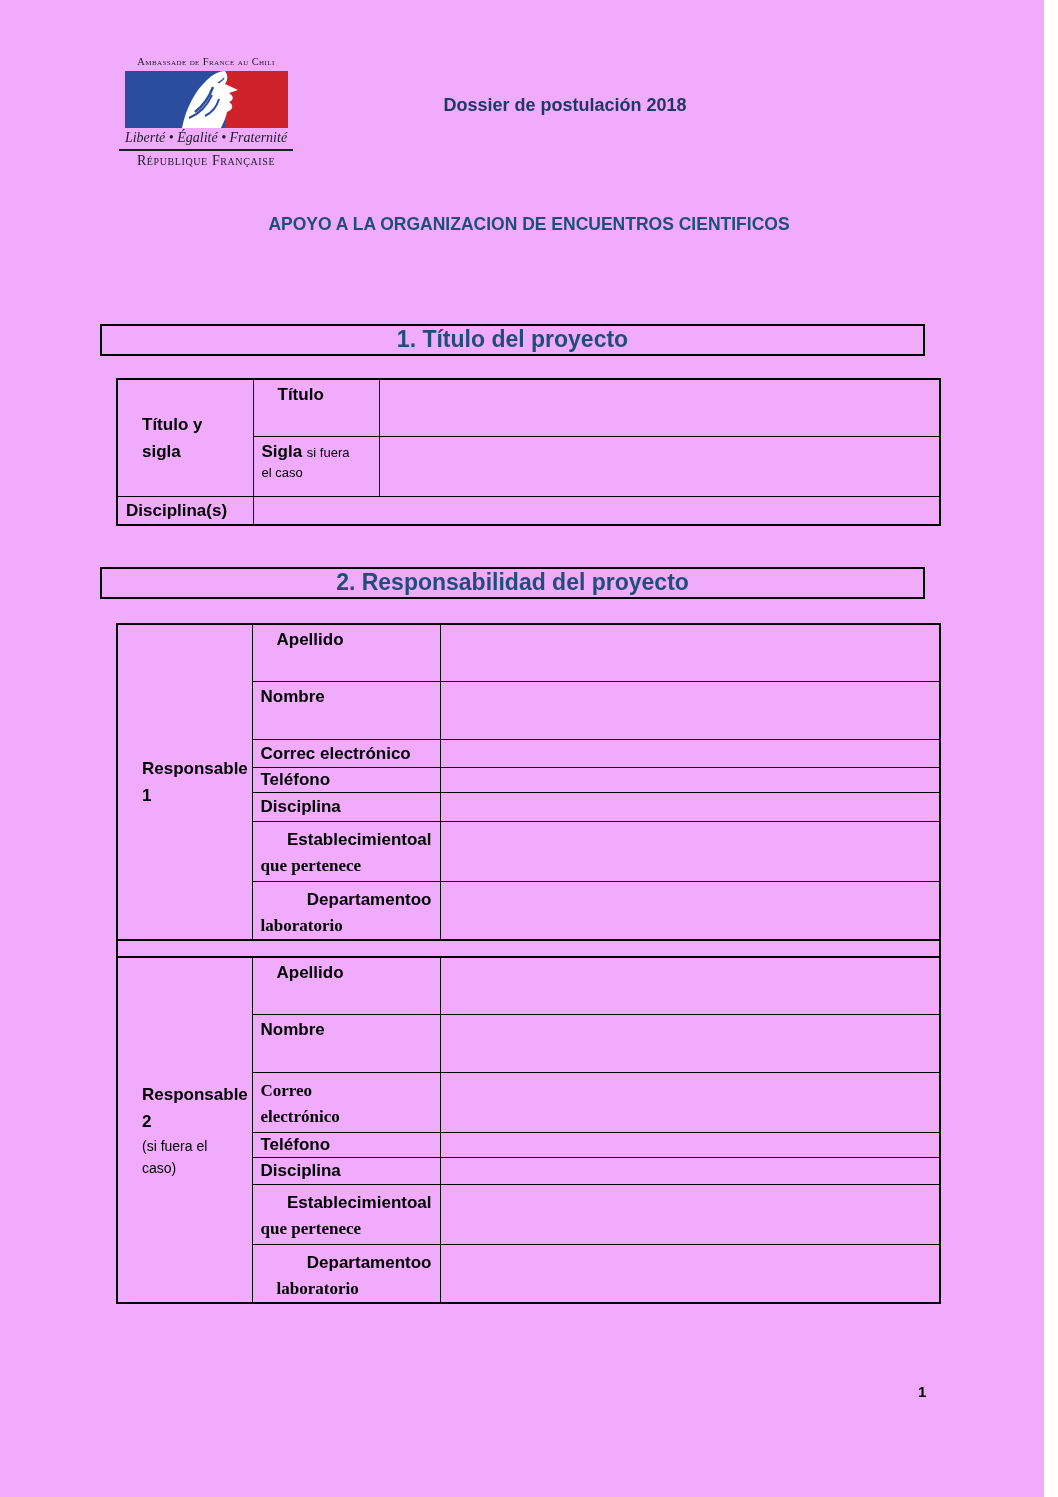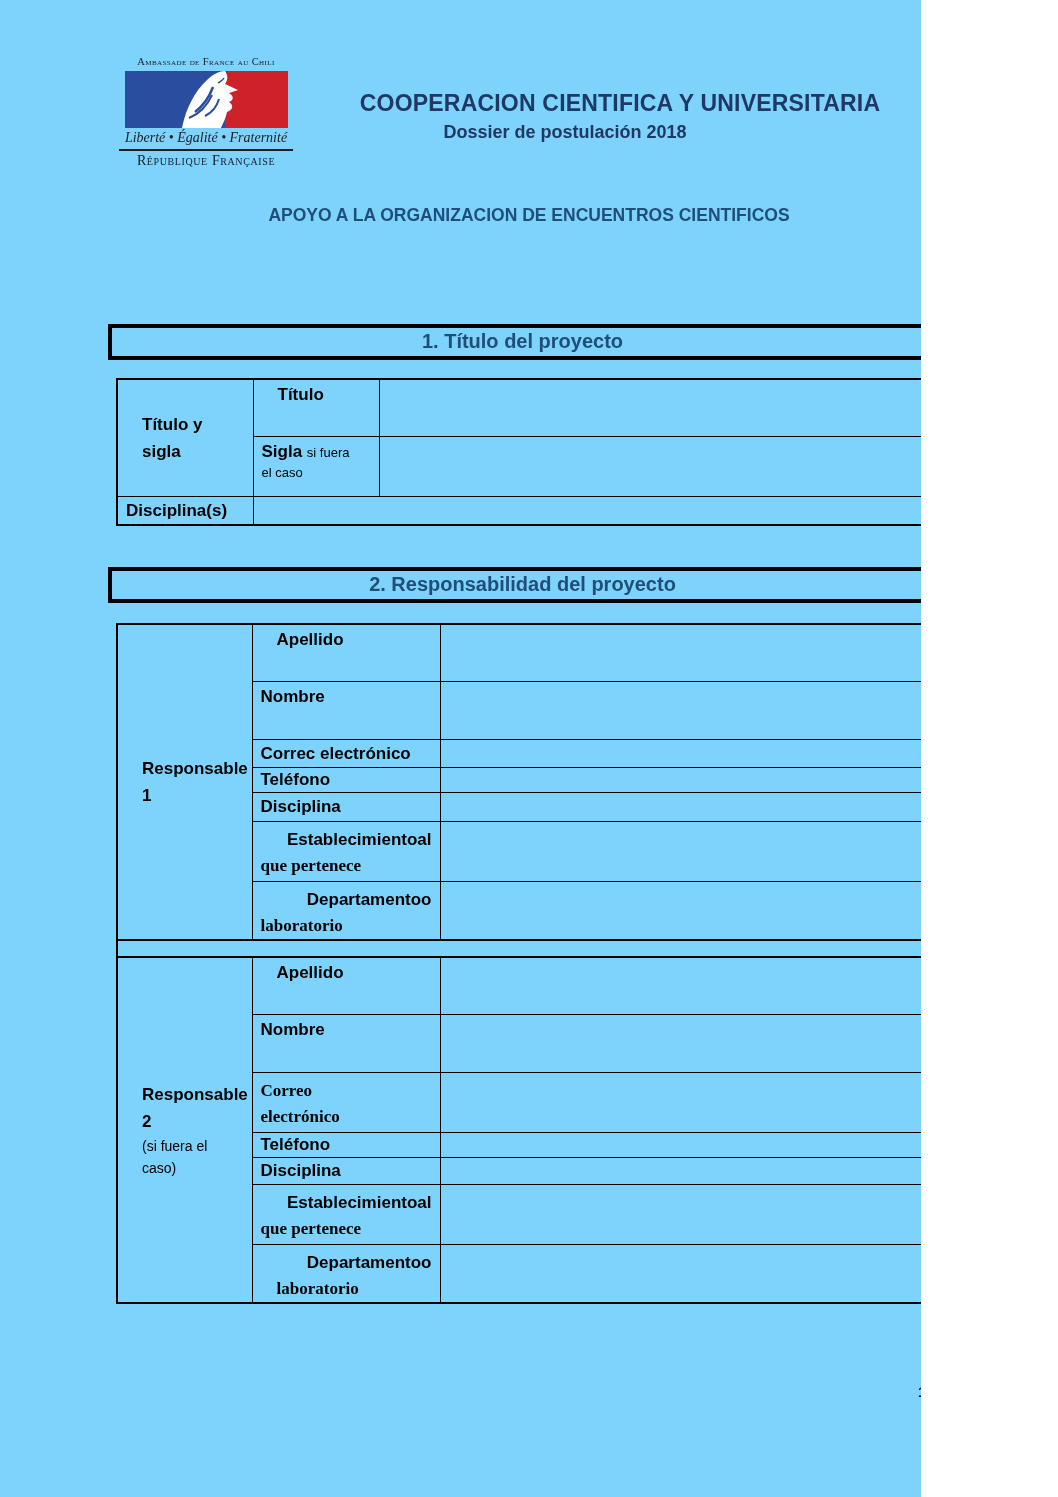--- a/index.html
+++ b/index.html
@@ -1,39 +1,39 @@
 <!DOCTYPE html>
 <html><head>
 <meta charset="utf-8">
 <style>
   html,body{margin:0;padding:0;background:#ffffff;}
-  .page{position:relative;width:921px;height:1497px;background:#7dd3fc;
+  .page{position:relative;width:1044px;height:1497px;background:#f0abfc;
         font-family:"Liberation Sans", sans-serif;color:#000;overflow:hidden;}
 
   
   .logo{position:absolute;left:117px;top:56px;width:178px;text-align:center;
         font-family:"Liberation Serif", serif;color:#1c1c24;}
   .logo-top{font-size:10.5px;font-variant:small-caps;letter-spacing:.4px;white-space:nowrap;}
   .flag{display:block;margin:4px auto 2px auto;width:163px;height:57px;}
   .motto{font-size:14px;font-style:italic;white-space:nowrap;margin-top:1px;}
   .logo-divider{height:0;border-top:2px solid #1c1c24;margin:3px 2px 2px 2px;}
   .republic{font-size:14px;font-variant:small-caps;letter-spacing:.6px;white-space:nowrap;}
 
   
   .title-block{position:absolute;left:290px;top:90px;width:660px;text-align:center;}
   .doc-title{font-size:23px;font-weight:bold;color:#1F3864;letter-spacing:.2px;white-space:nowrap;}
   .doc-subtitle{position:relative;left:-55px;margin-top:5px;font-size:18px;font-weight:bold;color:#1F3864;text-align:center;}
   .heading{position:absolute;left:0;width:1058px;text-align:center;
            font-size:17.5px;font-weight:bold;color:#1F4E79;}
-  .heading-1{top:205px;}
+  .heading-1{top:214px;}
   .heading-2{top:252px;}
 
   
-  .section-box{position:absolute;left:108px;width:821px;height:28px;border:4px solid #000000;
-               text-align:center;line-height:27px;font-size:20px;font-weight:bold;color:#1F4E79;}
+  .section-box{position:absolute;left:100px;width:821px;height:28px;border:2px solid #000000;
+               text-align:center;line-height:27px;font-size:23px;font-weight:bold;color:#1F4E79;}
   .section-box-1{top:324px;}
   .section-box-2{top:567px;}
 
   
   table{border-collapse:collapse;table-layout:fixed;position:absolute;left:116px;width:825px;
         font-size:17px;}
   table td{border:1px solid #000;padding:0 8px;vertical-align:middle;overflow:hidden;}
   .t1{top:378px;}
   .t2{top:623px;}
   .lbl{font-weight:bold;white-space:nowrap;}
@@ -68,21 +68,20 @@
       <path d="M64,47 C74,43 82,35 87,24" stroke="#2B4DA0" stroke-width="2" fill="none"></path>
       <path d="M80,45 C88,41 92,35 94,28" stroke="#2B4DA0" stroke-width="2" fill="none"></path>
       <path d="M93,12 C96,10 98,9 99,7" stroke="#2B4DA0" stroke-width="1.5" fill="none"></path>
     </svg>
     <div class="motto">Liberté • Égalité • Fraternité</div>
     <div class="logo-divider"></div>
     <div class="republic">République Française</div>
   </div>
 
   <div class="title-block">
-    <div class="doc-title">COOPERACION CIENTIFICA Y UNIVERSITARIA</div>
     <div class="doc-subtitle">Dossier de postulación 2018</div>
   </div>
 
   <div class="heading heading-1">APOYO A LA ORGANIZACION DE ENCUENTROS CIENTIFICOS</div>
 
   <div class="section-box section-box-1">1. Título del proyecto</div>
 
   <table class="t1">
     <colgroup>
         <col style="width:136px">

